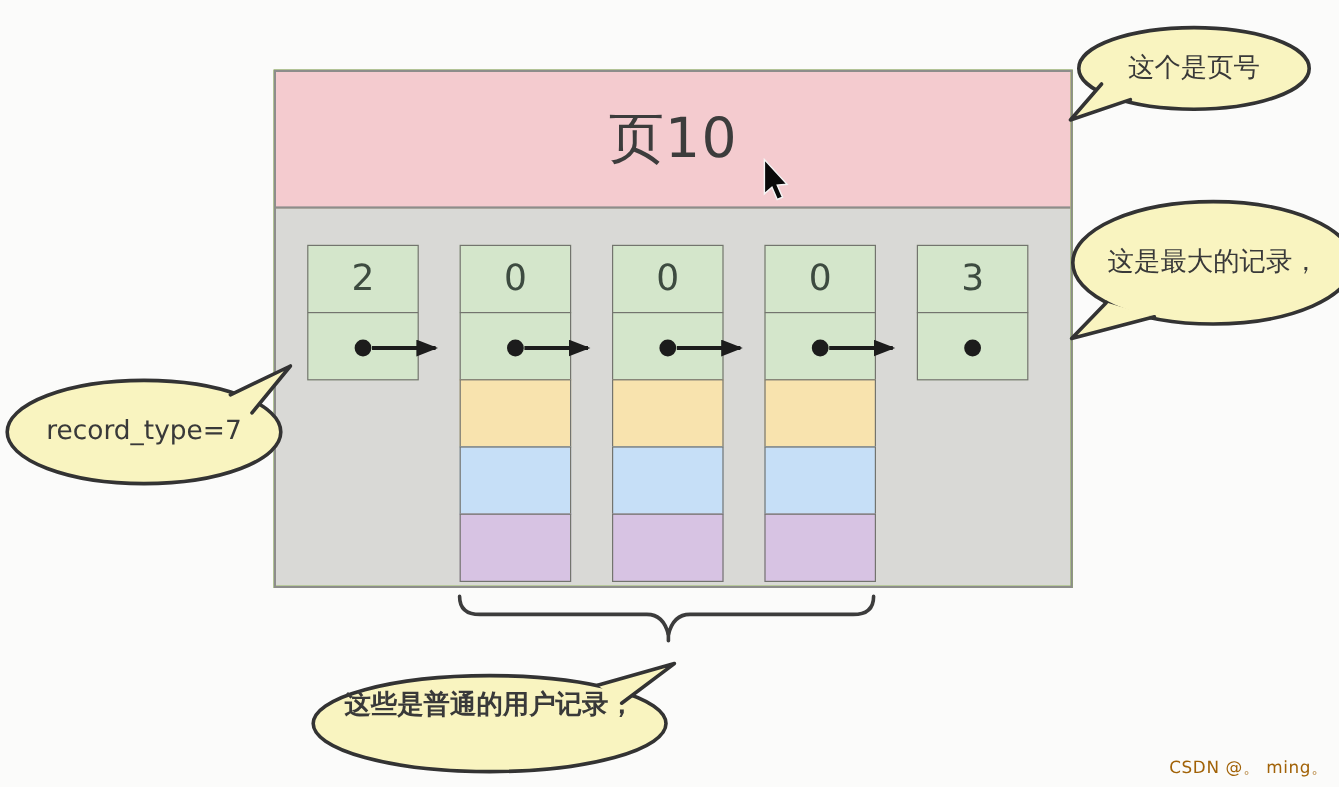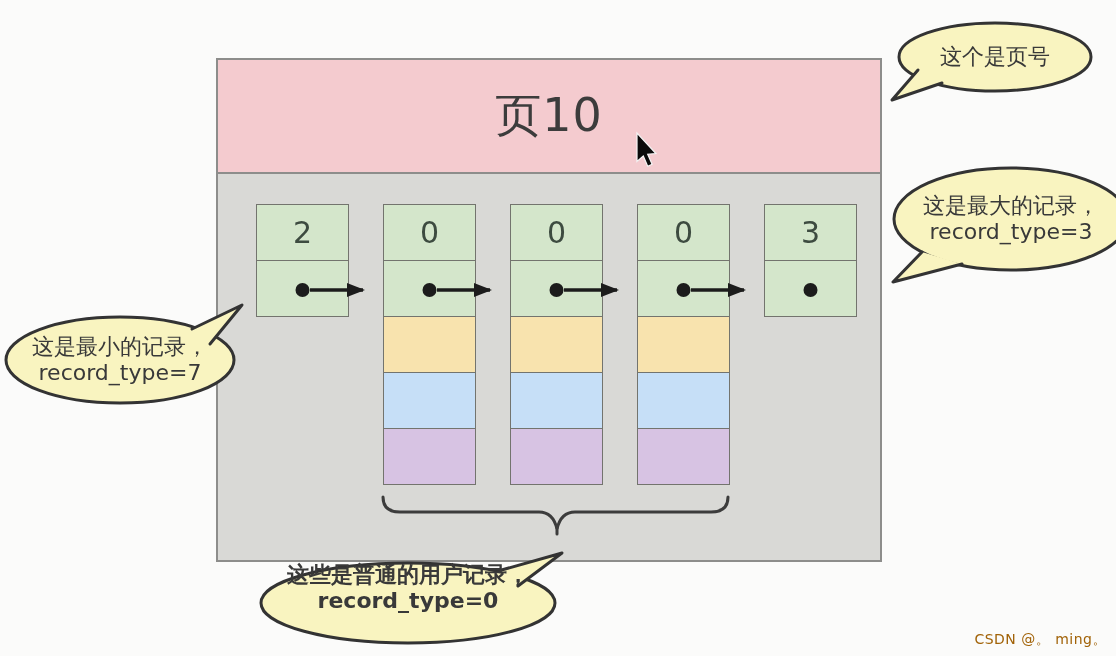--- a/index.html
+++ b/index.html
@@ -4,21 +4,21 @@
 <style>
   html,body{margin:0;padding:0;background:#ffffff;}
   .canvas{
     position:relative;width:1116px;height:656px;overflow:hidden;
     background:#fbfbfa;
     font-family:"DejaVu Sans","Liberation Sans",sans-serif;
     color:#3c3c3c;
   }
   
   .page-box{
-    position:absolute;left:216px;top:58px;width:666px;height:504px;
+    position:absolute;left:228px;top:58px;width:666px;height:432px;
     border:2px solid #8d8d8b;box-sizing:border-box;background:#84cc16;
   }
   .page-header{
     position:absolute;left:0;top:0;right:0;height:112px;
     background:#f4cbcf;border-bottom:2px solid #8d8d8b;
     display:flex;align-items:center;justify-content:center;
   }
   .page-title{font-size:46px;color:#3c3c3c;letter-spacing:1px;}
   .page-body{position:absolute;left:0;top:114px;right:0;bottom:0;background:#d9d9d6;}
   
@@ -139,40 +139,37 @@
     </div>
   </div>
 
   <div class="bubble b-max">
     <svg width="250" height="126" viewBox="0 0 250 126">
       <ellipse class="bubble-fill" cx="125" cy="55" rx="117" ry="51"></ellipse>
       <path class="bubble-tail" d="M 36 88 L 7 118 L 76 100"></path>
     </svg>
     <div class="bubble-text">
       <span>这是最大的记录，</span>
-      <span>record_type=3</span>
     </div>
   </div>
 
   <div class="bubble b-min">
     <svg width="252" height="116" viewBox="0 0 252 116">
       <ellipse class="bubble-fill" cx="118" cy="64" rx="114" ry="43"></ellipse>
       <path class="bubble-tail" d="M 190 33 L 240 9 L 208 48"></path>
     </svg>
     <div class="bubble-text">
-      <span>这是最小的记录，</span>
       <span>record_type=7</span>
     </div>
   </div>
 
   <div class="bubble b-user">
     <svg width="318" height="102" viewBox="0 0 318 102">
       <ellipse class="bubble-fill" cx="156" cy="57" rx="147" ry="40"></ellipse>
       <path class="bubble-tail" d="M 246 25 L 310 7 L 266 40"></path>
     </svg>
     <div class="bubble-text">
       <span>这些是普通的用户记录，</span>
-      <span>record_type=0</span>
     </div>
   </div>
 
   <div class="watermark">CSDN @。 ming。</div>
 </div>
 
 </body></html>

